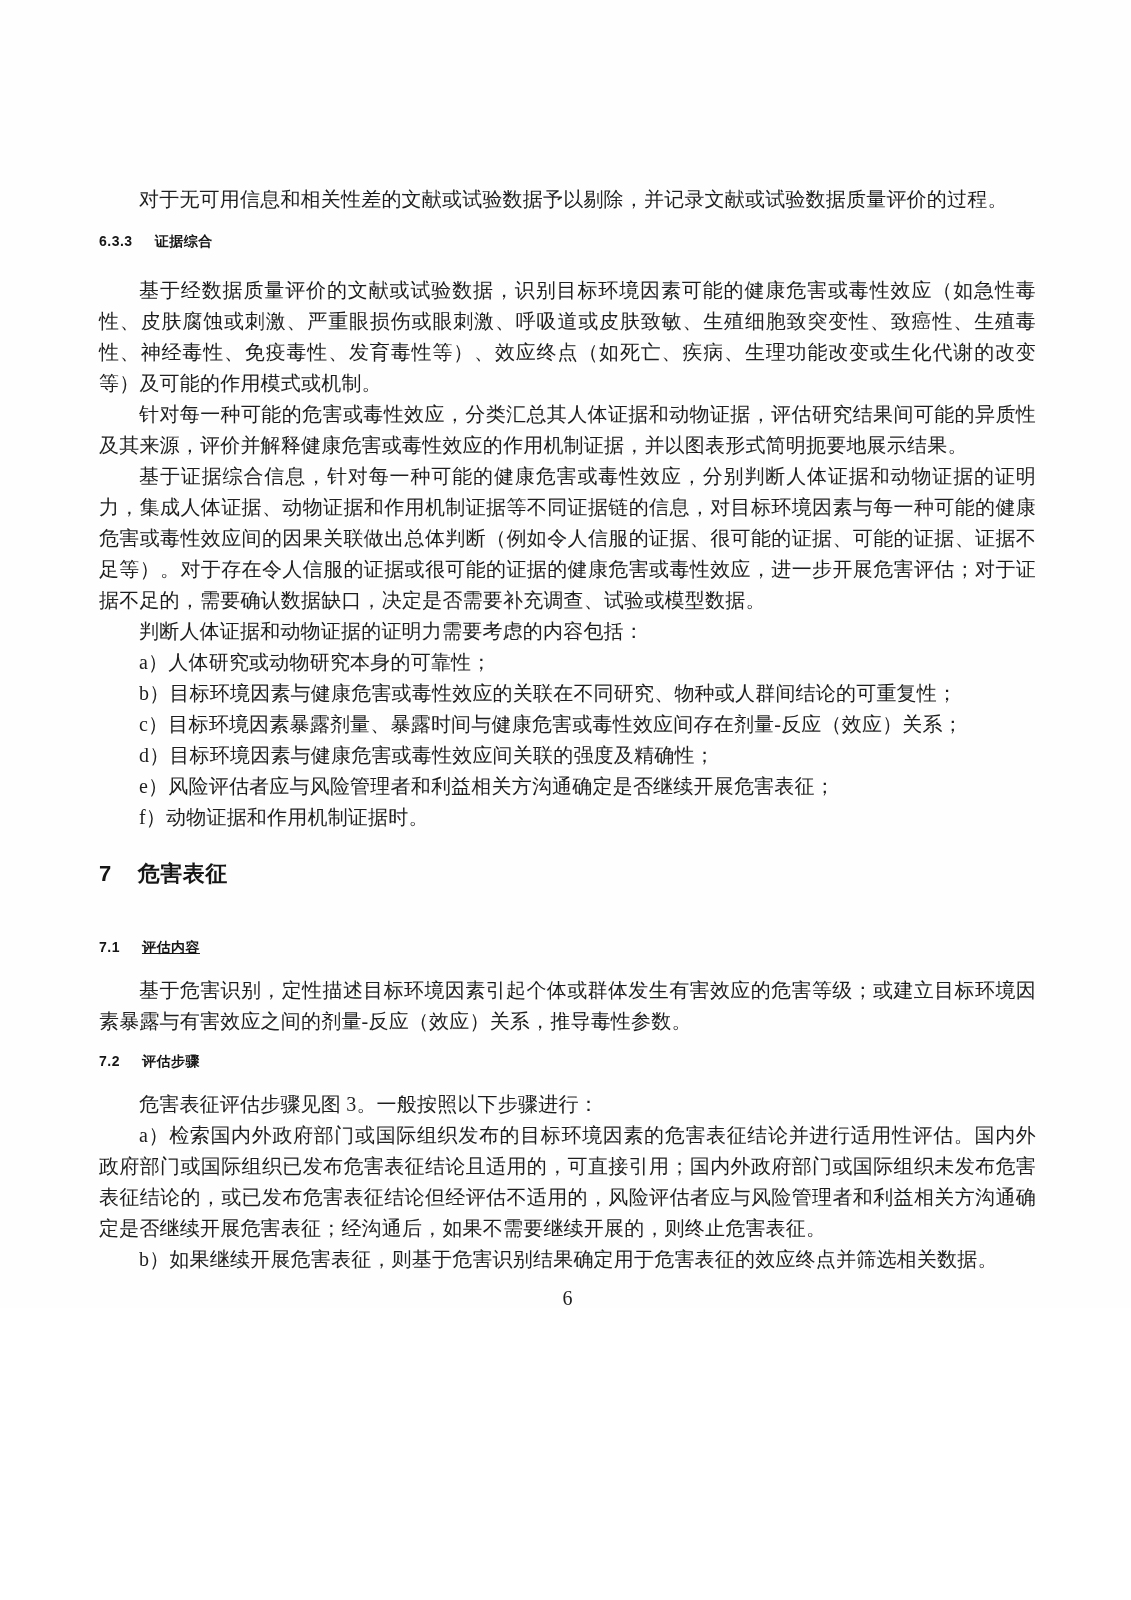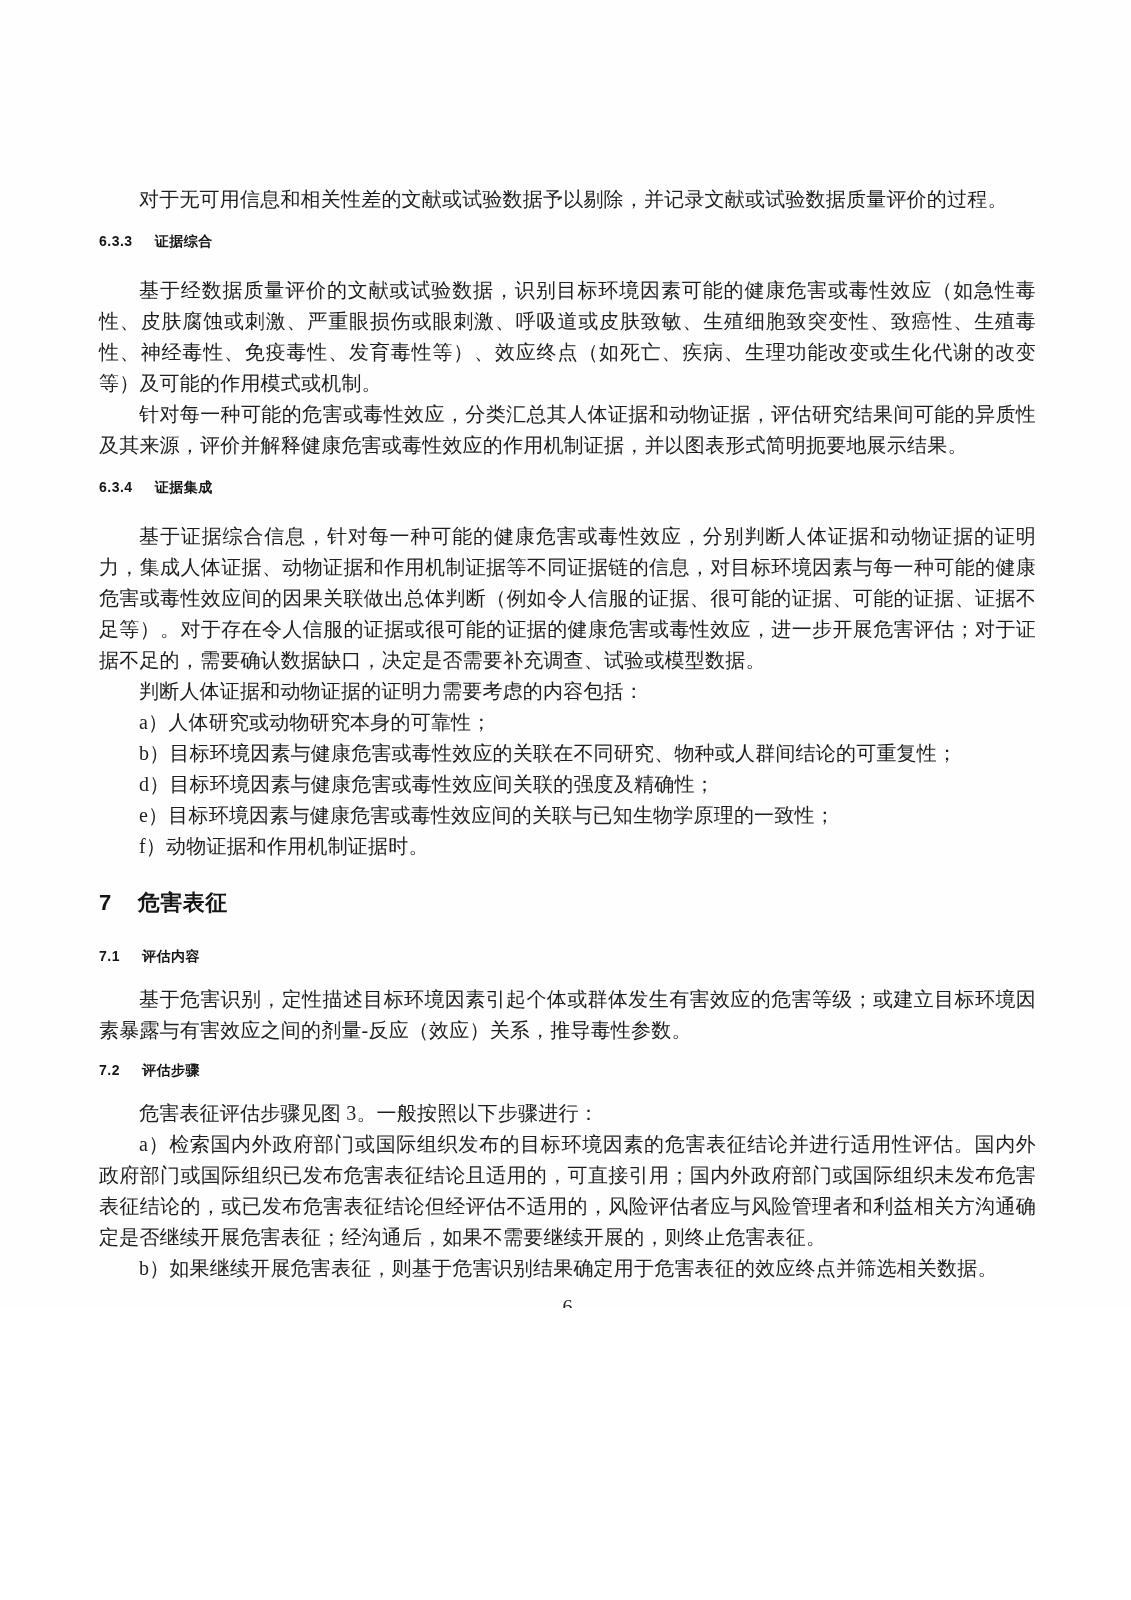--- a/index.html
+++ b/index.html
@@ -38,21 +38,21 @@
     font-weight: 700;
     font-size: 14px;
     color: #161616;
     margin: 0;
     letter-spacing: 0.5px;
   }
   h3.h-sub { margin: 18px 0 24px 0; }
   h2.h-chapter { margin: 26px 0 0 0; font-size: 22px; }
   .h-num { display: inline-block; margin-right: 22px; }
   .chapter-num { margin-right: 26px; }
-  h3.h-71 { margin: 30px 0 18px 0; }
+  h3.h-71 { margin: 50px 0 18px 0; text-decoration: underline; }
   h3.h-72 { margin: 16px 0 18px 0; }
   .steps p.body { margin: 0; }
   .footer {
     margin-top: 12px;
     text-align: center;
   }
   .page-num {
     font-size: 20px;
     font-family: "Liberation Serif", serif;
     color: #1e1e1e;
@@ -66,32 +66,30 @@
 
     <p class="body indent">对于无可用信息和相关性差的文献或试验数据予以剔除，并记录文献或试验数据质量评价的过程。</p>
 
     <h3 class="h-sub">
       <span class="h-num">6.3.3</span><span>证据综合</span>
     </h3>
 
     <p class="body indent">基于经数据质量评价的文献或试验数据，识别目标环境因素可能的健康危害或毒性效应（如急性毒性、皮肤腐蚀或刺激、严重眼损伤或眼刺激、呼吸道或皮肤致敏、生殖细胞致突变性、致癌性、生殖毒性、神经毒性、免疫毒性、发育毒性等）、效应终点（如死亡、疾病、生理功能改变或生化代谢的改变等）及可能的作用模式或机制。</p>
     <p class="body indent">针对每一种可能的危害或毒性效应，分类汇总其人体证据和动物证据，评估研究结果间可能的异质性及其来源，评价并解释健康危害或毒性效应的作用机制证据，并以图表形式简明扼要地展示结果。</p>
 
-    <h3 class="h-sub">
-      <span class="h-num">6.3.4</span><span>证据集成</span>
-    </h3>
 
     <p class="body indent">基于证据综合信息，针对每一种可能的健康危害或毒性效应，分别判断人体证据和动物证据的证明力，集成人体证据、动物证据和作用机制证据等不同证据链的信息，对目标环境因素与每一种可能的健康危害或毒性效应间的因果关联做出总体判断（例如令人信服的证据、很可能的证据、可能的证据、证据不足等）。对于存在令人信服的证据或很可能的证据的健康危害或毒性效应，进一步开展危害评估；对于证据不足的，需要确认数据缺口，决定是否需要补充调查、试验或模型数据。</p>
     <p class="body indent">判断人体证据和动物证据的证明力需要考虑的内容包括：</p>
 
     <div class="list">
       <p class="body indent">a）人体研究或动物研究本身的可靠性；</p>
       <p class="body indent">b）目标环境因素与健康危害或毒性效应的关联在不同研究、物种或人群间结论的可重复性；</p>
+      <p class="body indent">c）目标环境因素暴露剂量、暴露时间与健康危害或毒性效应间存在剂量-反应（效应）关系；</p>
       <p class="body indent">d）目标环境因素与健康危害或毒性效应间关联的强度及精确性；</p>
-      <p class="body indent">e）目标环境因素与健康危害或毒性效应间的关联与已知生物学原理的一致性；</p>
+      <p class="body indent">e）风险评估者应与风险管理者和利益相关方沟通确定是否继续开展危害表征；</p>
       <p class="body indent">f）动物证据和作用机制证据时。</p>
     </div>
 
 
     <h2 class="h-chapter">
       <span class="h-num chapter-num">7</span><span>危害表征</span>
     </h2>
 
     <h3 class="h-sub h-71">
       <span class="h-num">7.1</span><span>评估内容</span>

